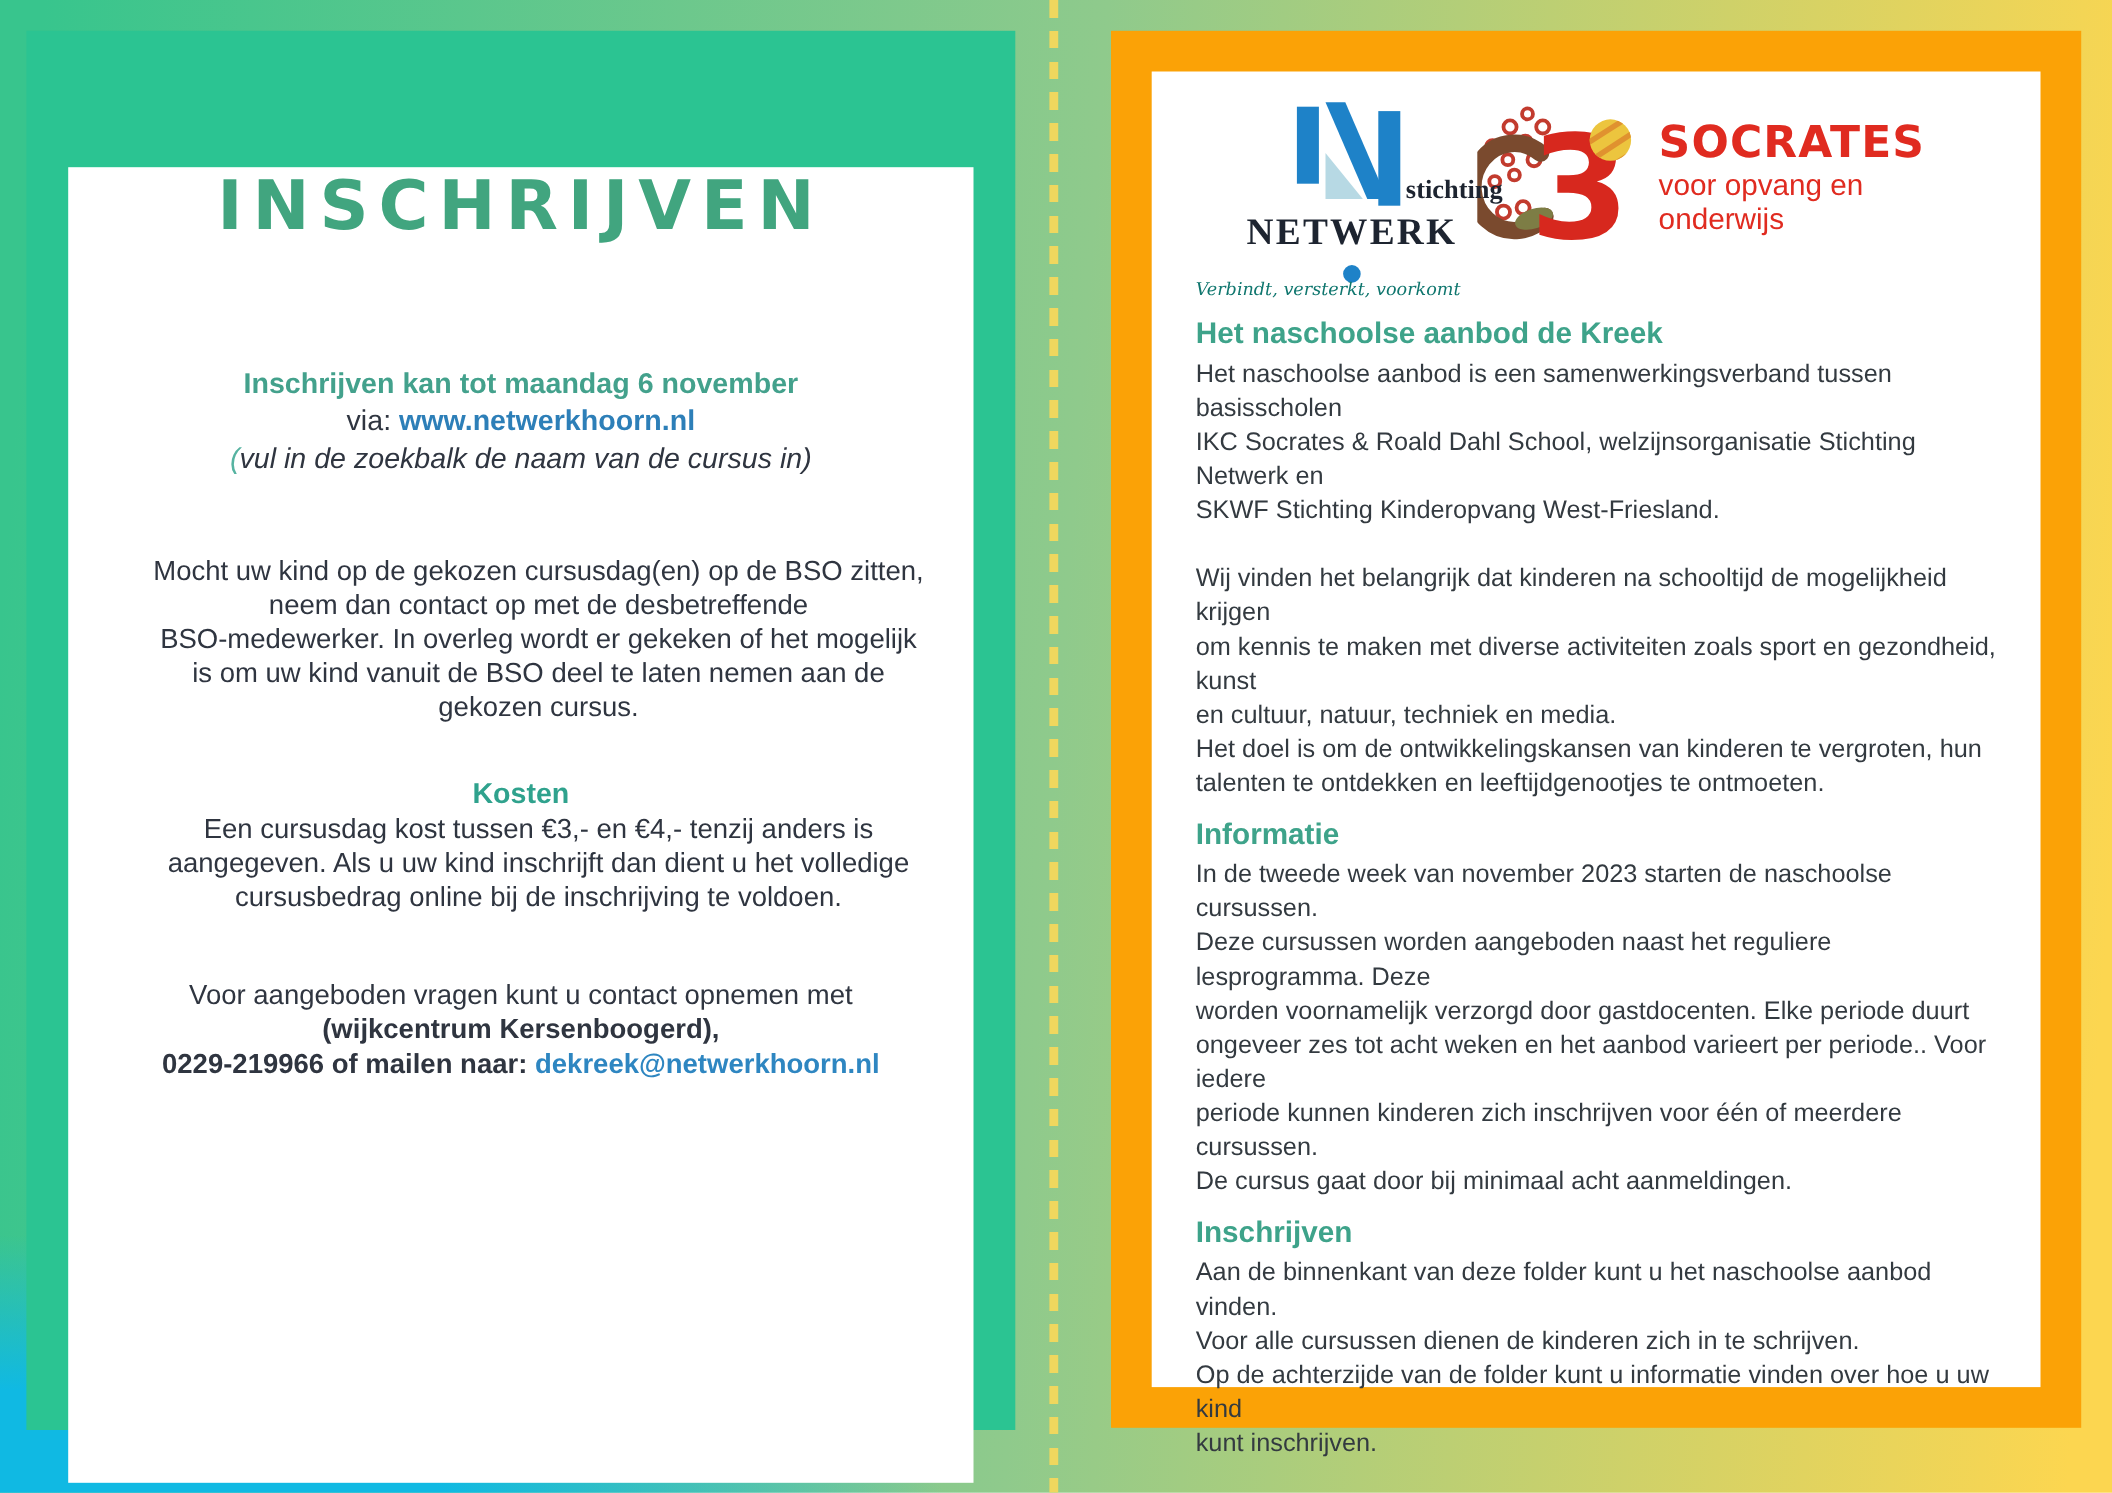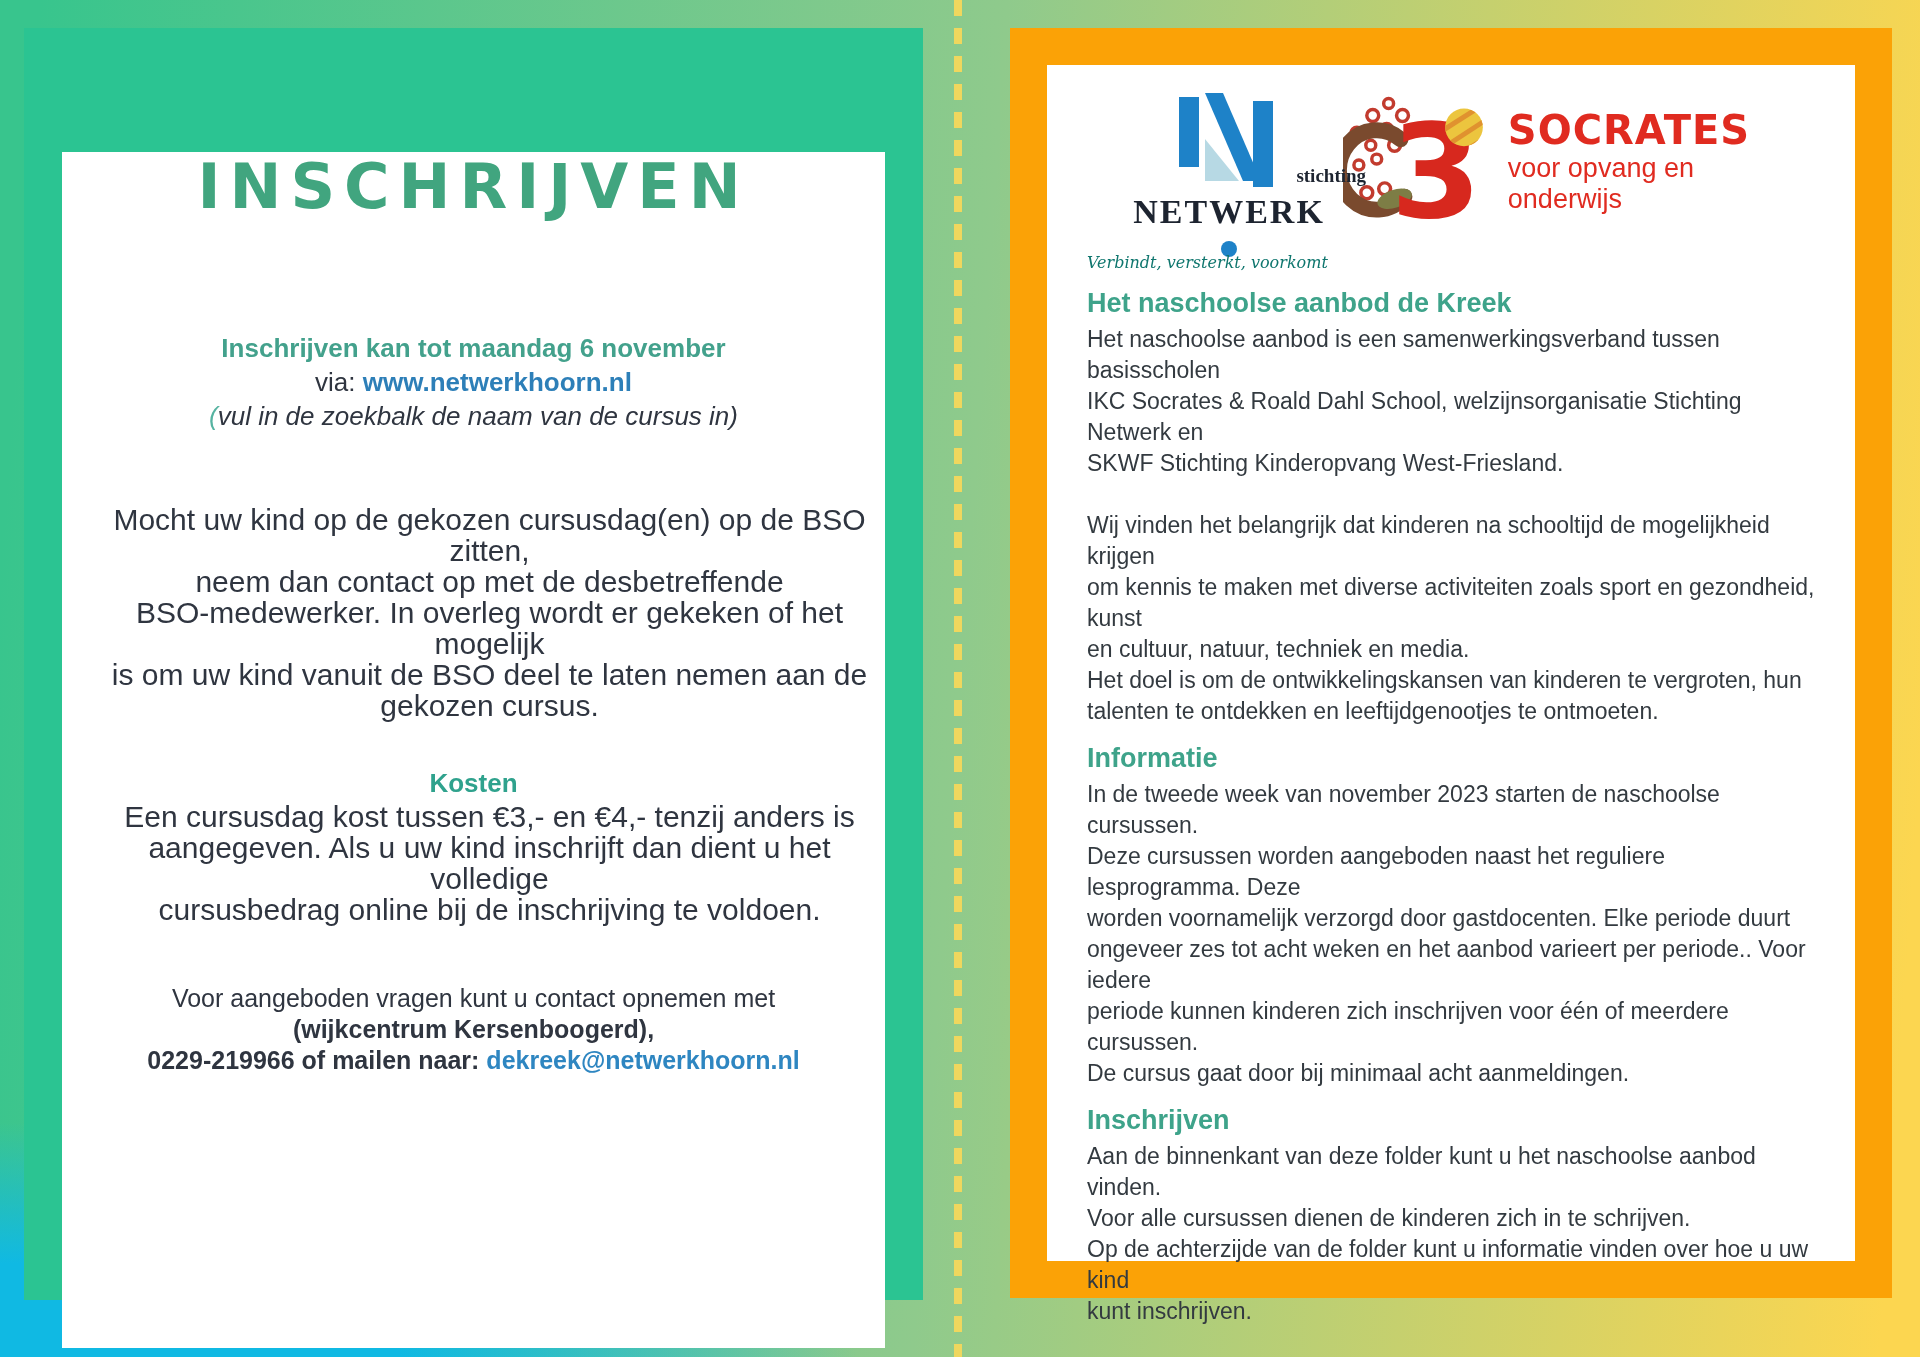--- a/index.html
+++ b/index.html
@@ -27,37 +27,37 @@
   .inner-left { text-align:center; color:#2f3540; }
   .title {
     margin:86px 0 0; font-family:"DejaVu Sans", sans-serif; font-weight:bold;
     font-size:62px; line-height:70px; letter-spacing:9px; color:#41a57f;
   }
   .deadline { margin:110px 0 0; font-size:26px; line-height:32px; font-weight:bold; color:#43a18c; }
   .via-line { margin:2px 0 0; font-size:26px; line-height:32px; color:#2f3540; }
   .via-line .link { color:#2d7fb8; font-weight:bold; text-decoration:none; }
   .note { margin:2px 0 0; font-size:26px; line-height:32px; font-style:italic; color:#2f3540; }
   .note .paren { color:#56b3a1; }
-  .body-par { font-size:30px; line-height:31px; white-space:pre-line; margin:0; color:#2f3540;padding-left:32px; }
+  .body-par { font-size:25px; line-height:31px; white-space:pre-line; margin:0; color:#2f3540;padding-left:32px; }
   .bso-par { margin-top:72px; }
   .kosten-h { margin:46px 0 0; font-size:26px; line-height:32px; font-weight:bold; color:#2fa28d; }
   .kosten-par { margin-top:2px; }
   .contact { margin-top:58px; font-size:25px; line-height:31px; }
   .contact .cline { display:block; }
   .contact .b { font-weight:bold; }
   .contact .email { color:#2e86c1; font-weight:bold; text-decoration:none; }
 
   
   .inner-right { padding:0 40px; color:#333a40; }
   .logos-row { display:flex; justify-content:space-between; align-items:flex-start; padding-top:24px; height:188px; }
 
   
   .nw-logo { width:230px; margin-left:28px; text-align:center; }
   .nw-top { position:relative; height:102px; width:150px; margin:0 auto; }
-  .nw-stichting { position:absolute; right:-62px; bottom:4px; font-size:19px; font-weight:bold; color:#1d2430; font-family:"Liberation Serif", serif; }
+  .nw-stichting { position:absolute; right:-62px; bottom:4px; font-size:24px; font-weight:bold; color:#1d2430; font-family:"Liberation Serif", serif; }
   .nw-name { font-family:"Liberation Serif", serif; font-weight:bold; font-size:34px; letter-spacing:2px; color:#1d2430; margin-top:2px; }
   .nw-dot { width:16px; height:16px; border-radius:50%; background:#1e82c8; margin:10px auto 0; }
 
   
   .soc-logo { display:flex; align-items:center; margin-right:2px; }
   .soc-text { margin-left:6px; margin-top:-16px; }
   .soc-name { font-family:"DejaVu Sans", sans-serif; font-weight:bold; font-size:40px; letter-spacing:1px; color:#e02b20; }
   .soc-sub { font-size:27px; color:#e02b20; margin-top:0; }
 
   .tagline { margin:0; font-family:"DejaVu Serif", serif; font-style:italic; font-size:16px; color:#0f766e; }

